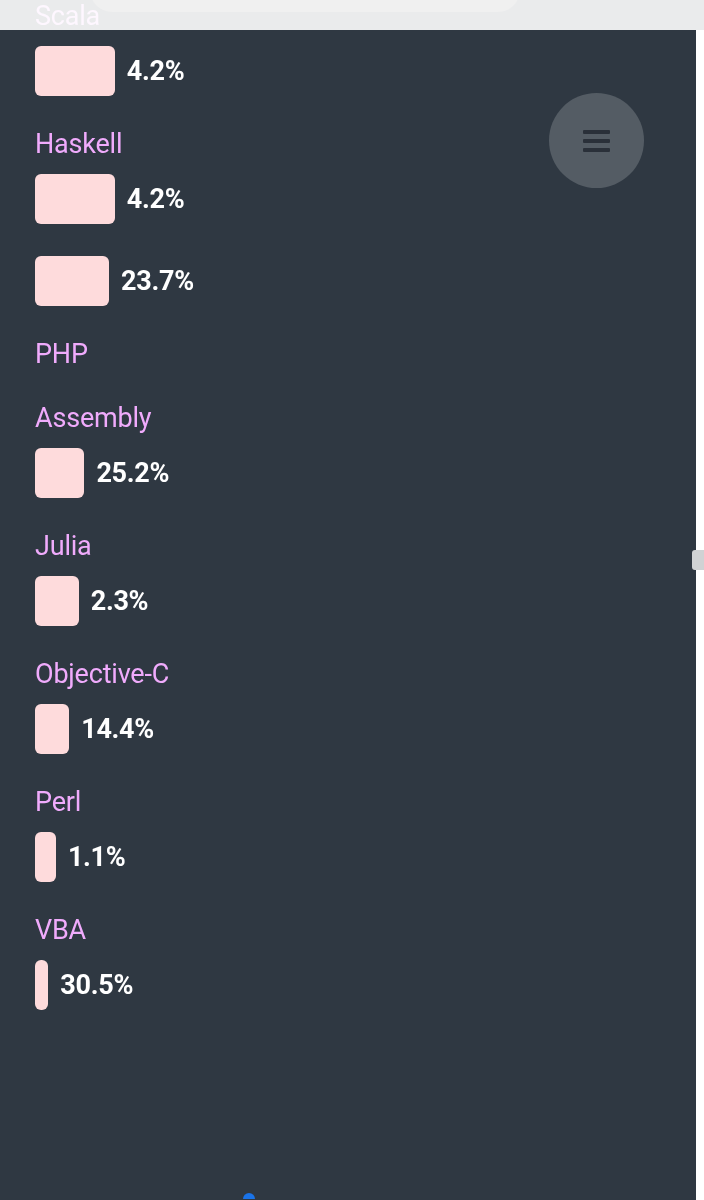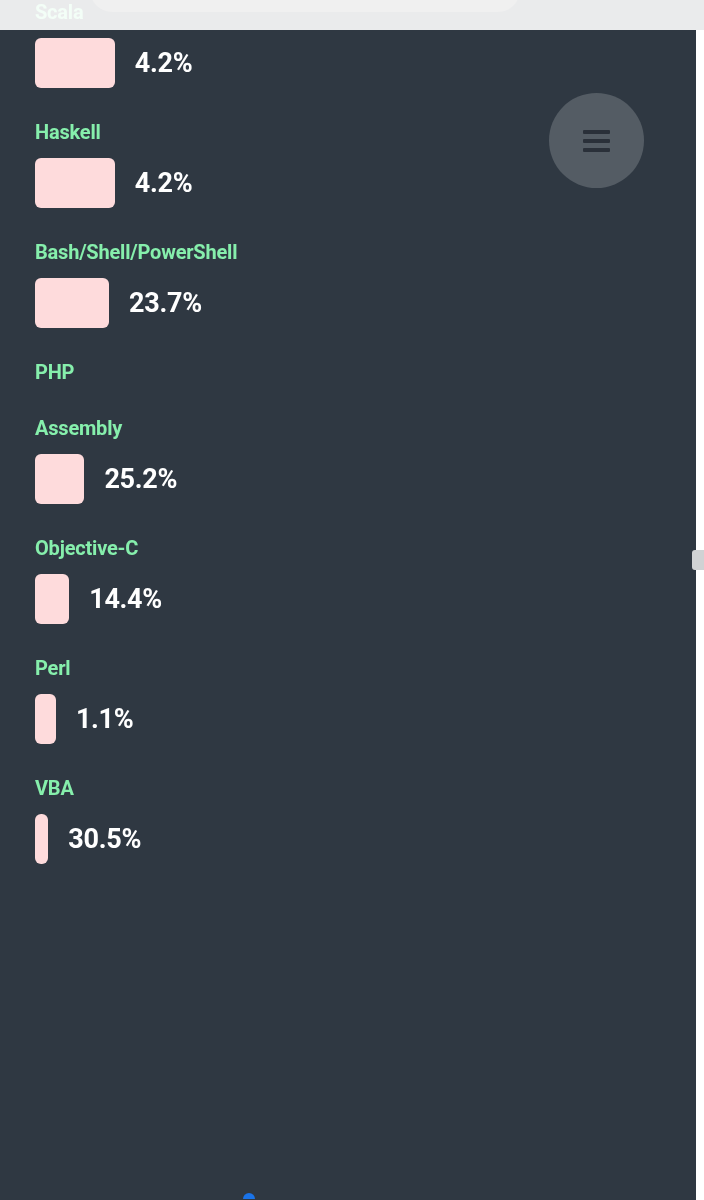--- a/index.html
+++ b/index.html
@@ -37,30 +37,30 @@
     }
     .content {
       position: relative;
       padding: 18px 35px 0 35px;
       z-index: 2;
     }
     .item {
       margin-bottom: 32px;
     }
     .label {
-      font-size: 20px;
-      font-weight: 700;
-      color: #86efac;
+      font-size: 27px;
+      font-weight: 400;
+      color: #f0abfc;
       margin-bottom: 14px;
       letter-spacing: -0.2px;
     }
     .row {
       display: flex;
       align-items: center;
-      gap: 20px;
+      gap: 12px;
     }
     .bar {
       height: 50px;
       background: #fedbdc;
       border-radius: 6px;
       flex-shrink: 0;
     }
     .value {
       font-size: 27px;
       font-weight: 700;
@@ -137,34 +137,40 @@
       </div>
     </div>
     <div class="item">
       <div class="label">Haskell</div>
       <div class="row">
         <div class="bar" style="width: 79.8px;"></div>
         <div class="value">4.2%</div>
       </div>
     </div>
     <div class="item">
-      <div class="label">Bash/Shell/PowerShell</div>
       <div class="row">
         <div class="bar" style="width: 74.1px;"></div>
         <div class="value">23.7%</div>
       </div>
     </div>
     <div class="item">
       <div class="label">PHP</div>
     </div>
     <div class="item">
       <div class="label">Assembly</div>
       <div class="row">
         <div class="bar" style="width: 49.4px;"></div>
         <div class="value">25.2%</div>
+      </div>
+    </div>
+    <div class="item">
+      <div class="label">Julia</div>
+      <div class="row">
+        <div class="bar" style="width: 43.7px;"></div>
+        <div class="value">2.3%</div>
       </div>
     </div>
     <div class="item">
       <div class="label">Objective-C</div>
       <div class="row">
         <div class="bar" style="width: 34.2px;"></div>
         <div class="value">14.4%</div>
       </div>
     </div>
     <div class="item">

